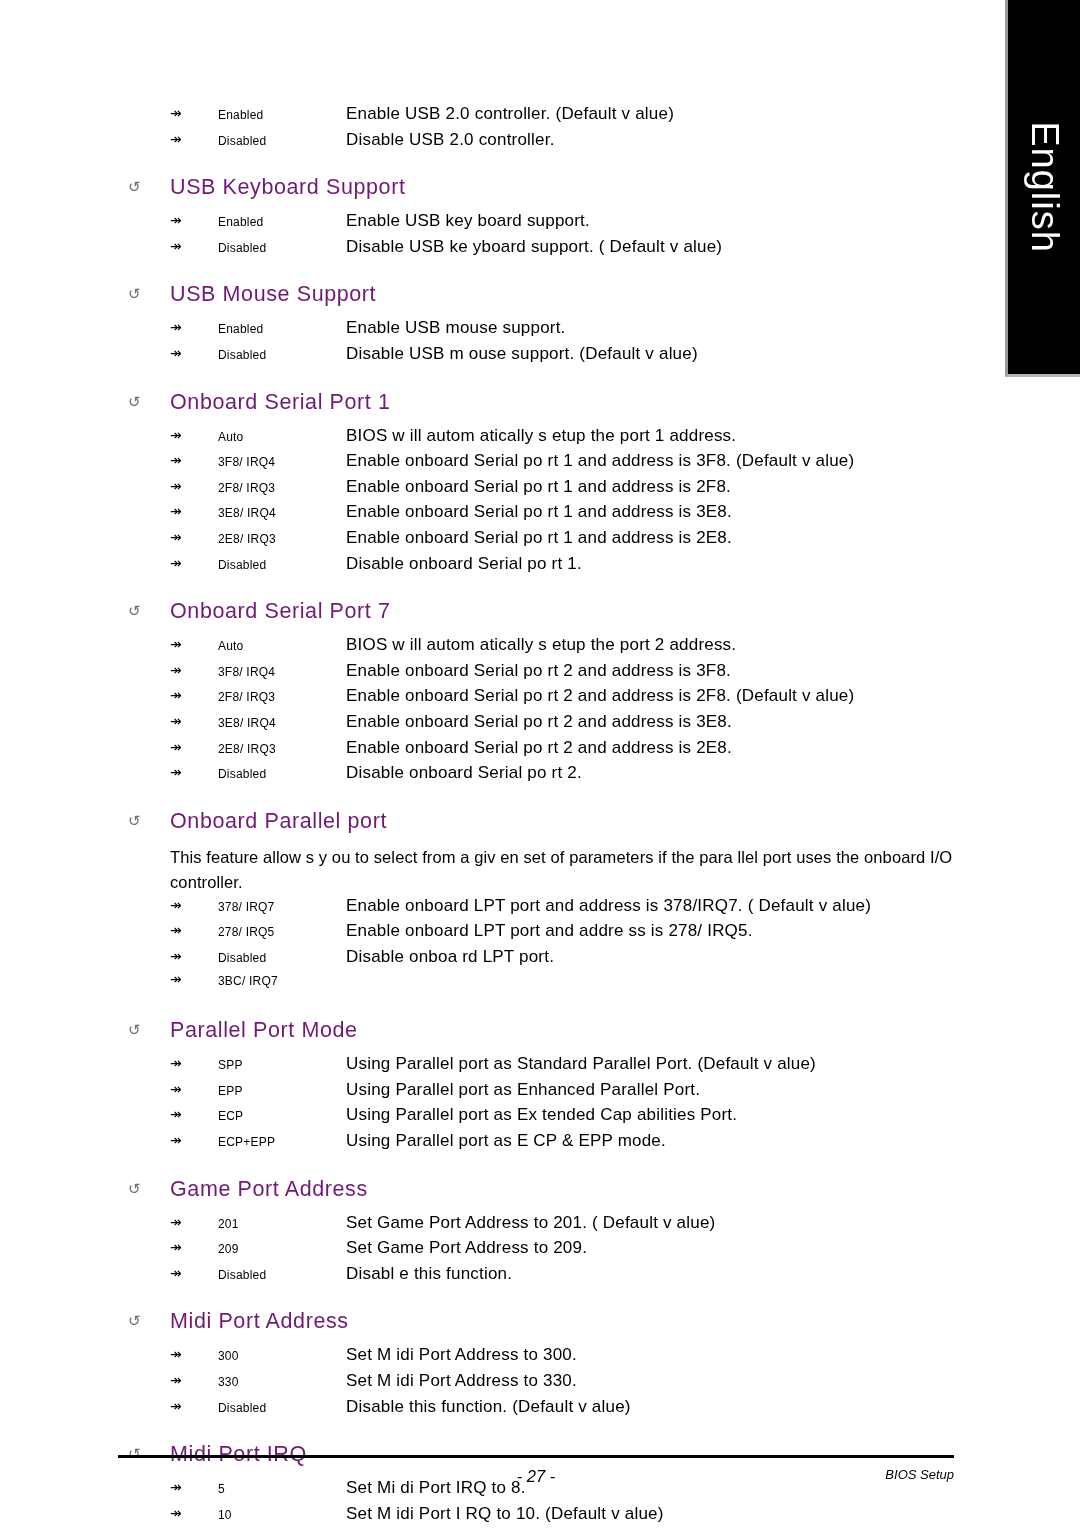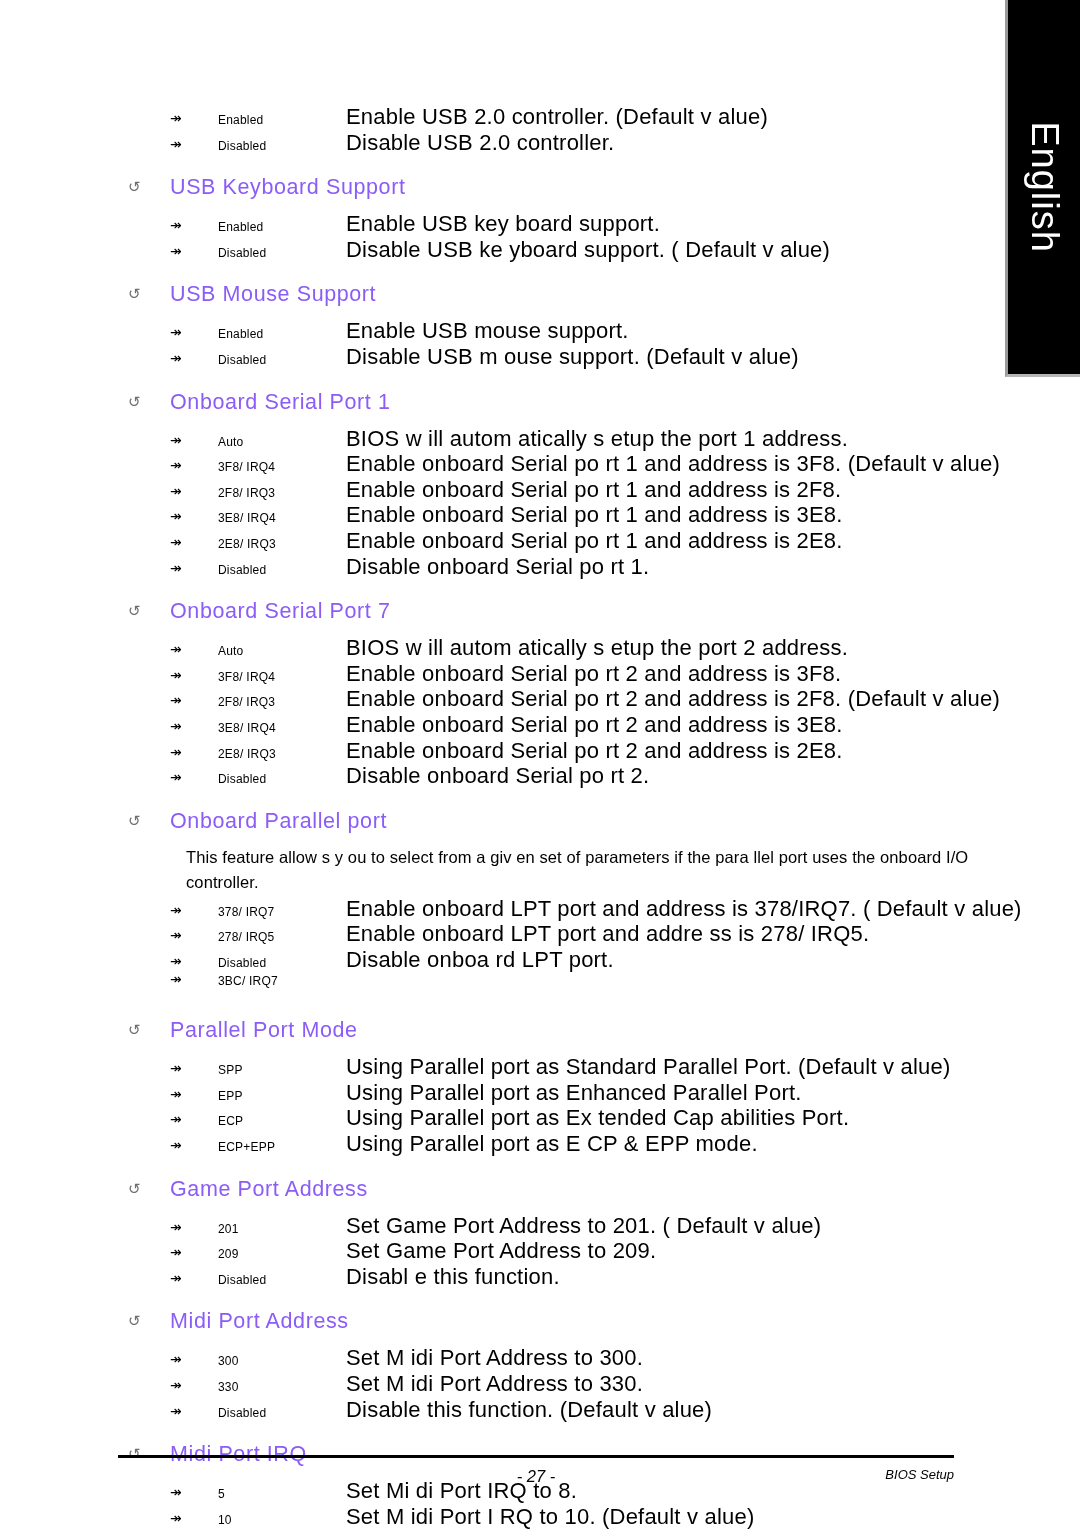--- a/index.html
+++ b/index.html
@@ -70,21 +70,21 @@
     flex: 0 0 42px;
     font-size: 15px;
     color: #6f6f6f;
     line-height: 1;
     position: relative;
     top: -2px;
   }
   .section-head .head-title {
     font-size: 21.5px;
     letter-spacing: 0.6px;
-    color: #8b5cf6;
+    color: #701a75;
     white-space: nowrap;
   }
 
   
   .opt-row {
     display: flex;
     align-items: baseline;
     height: 25.6px;
   }
   .opt-row .opt-bullet {
@@ -99,28 +99,28 @@
   }
   .opt-row .opt-label {
     width: 128px;
     flex: 0 0 128px;
     font-size: 12px;
     letter-spacing: 0.2px;
     white-space: nowrap;
     margin-left: 33px;
   }
   .opt-row .opt-desc {
-    font-size: 22px;
+    font-size: 17px;
     letter-spacing: 0.2px;
     white-space: nowrap;
   }
 
   
   .para {
-    margin-left: 58px;
+    margin-left: 42px;
     font-size: 16.5px;
     line-height: 25.6px;
     letter-spacing: 0.1px;
     width: 800px;
   }
 
   
   #footer {
     position: absolute;
     left: 118px;

